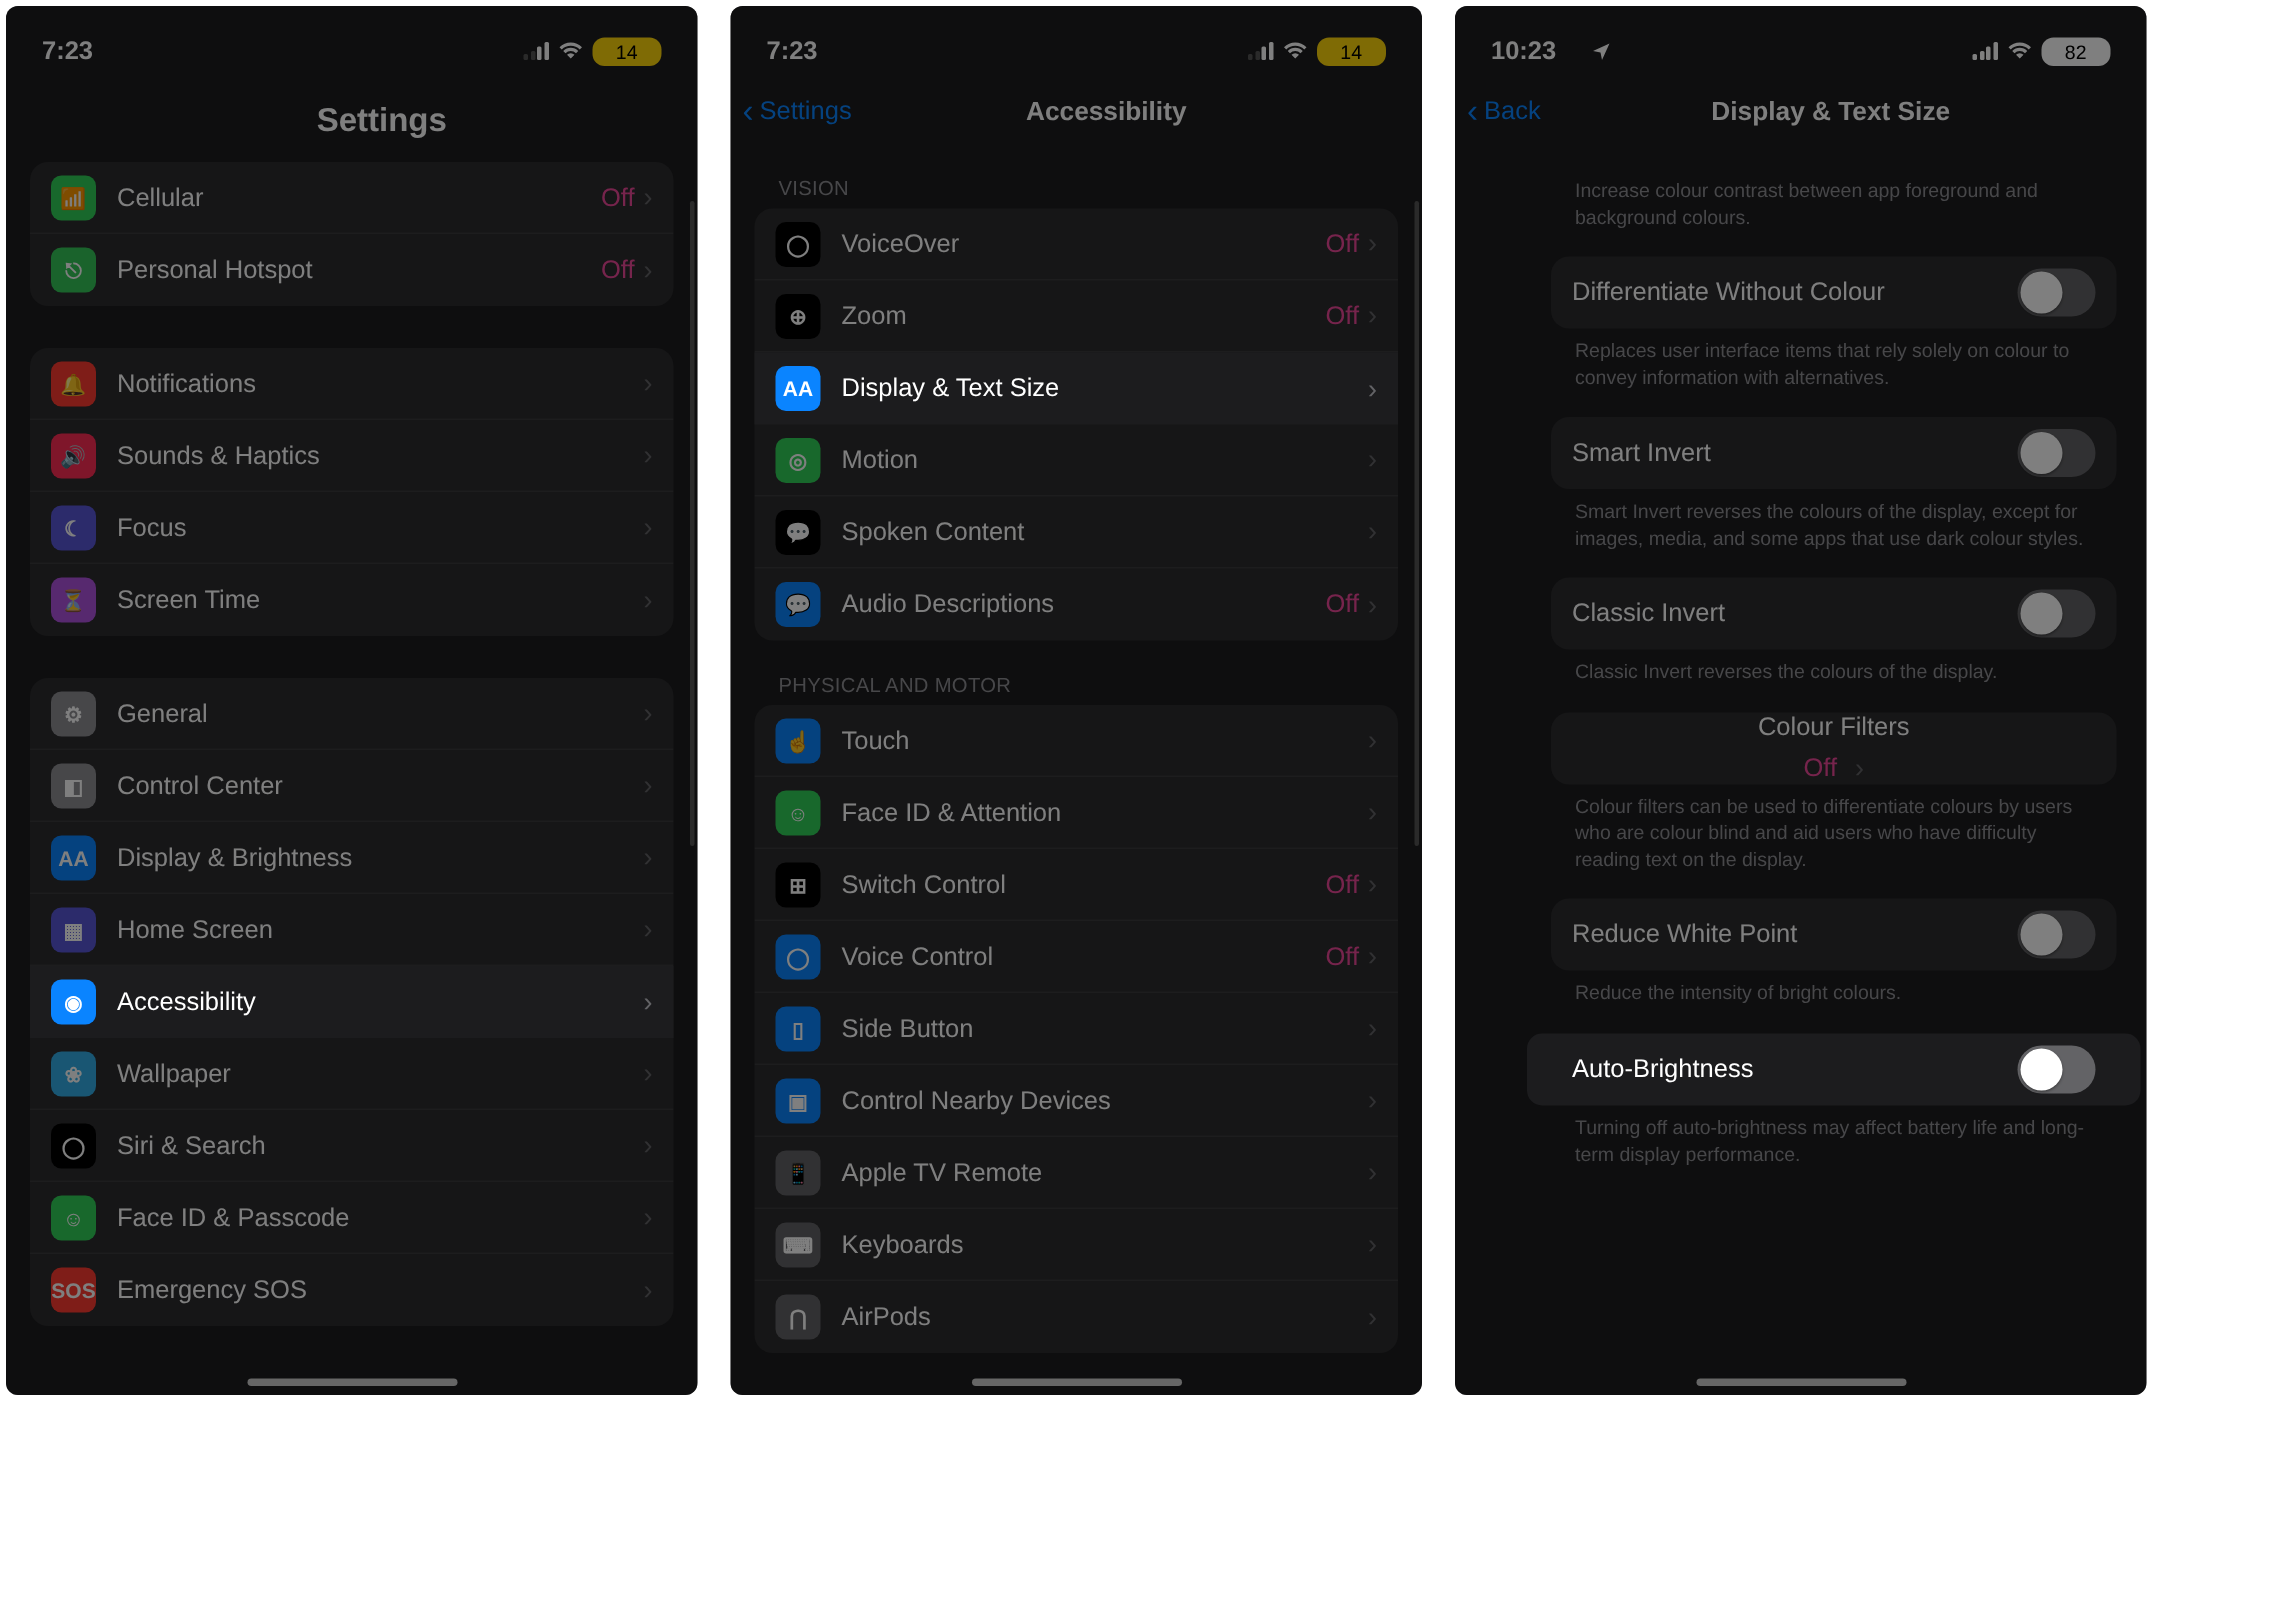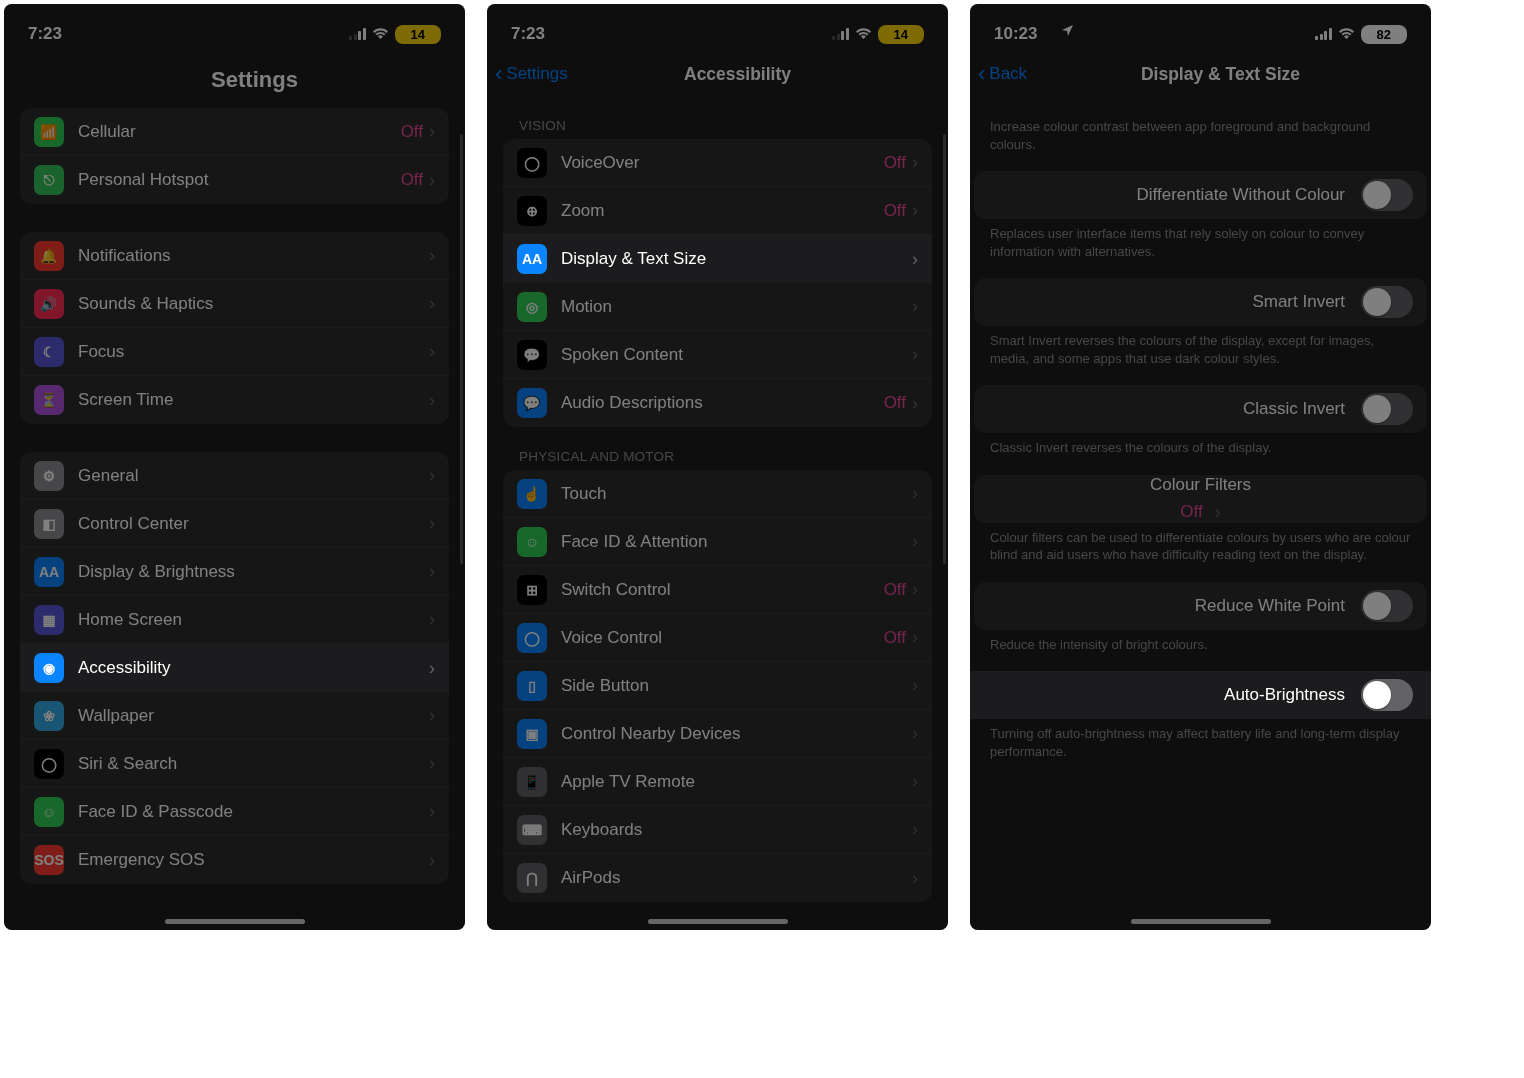--- a/index.html
+++ b/index.html
@@ -40,21 +40,21 @@
     font-weight: 600;
     color: #fff;
   }
   .status-right { display: flex; align-items: center; gap: 6px; }
   .battery-pill {
     background: #ffd60a;
     color: #000;
     border-radius: 8px;
     padding: 2px 16px;
     font-size: 13px;
-    font-weight: 700;
+    font-weight: 400;
     min-width: 28px;
     text-align: right;
   }
   .battery-pill.white { background: #fff; }
   .signal-bars {
     display: flex; align-items: flex-end; gap: 1.5px; height: 12px;
   }
   .signal-bars span { width: 3px; background:#555; border-radius:1px;}
   .signal-bars span.on { background:#fff; }
   .signal-bars span:nth-child(1){height:4px}
@@ -139,31 +139,31 @@
     border-radius: 10px;
     border-bottom: none;
     margin: 0 -16px;
     padding: 0 30px 0 30px;
     position: relative;
     z-index: 10;
   }
   .row.highlight .row-label { color:#fff; }
   .group-spacer { height: 28px; }
   
-  .s3 .content { padding: 0 4px; }
+  .s3 .content { padding: 0 20px; margin-left: 44px; }
   .footer-text {
     font-size: 13px;
     color: #8e8e93;
     padding: 6px 16px 18px 16px;
     line-height: 1.35;
   }
   .toggle-row {
     display: flex;
     align-items: center;
-    justify-content: flex-end;
+    justify-content: space-between;
     background: #2c2c2e;
     border-radius: 12px;
     padding: 0 14px;
     height: 48px;
     font-size: 17px;
     color:#fff;
     gap:16px;
   }
   .toggle-row.highlight {
     background:#1c1c1e;
@@ -504,21 +504,21 @@
           <div class="row-chevron">›</div>
         </div>
       </div>
     </div>
   <div class="home-indicator"></div>
 </div>
 
 <div class="screen s3">
   <div class="dim-overlay"></div>
   <div class="statusbar">
-    <span style="display:flex;gap:24px">
+    <span style="display:flex;align-items:center;gap:24px">
       <span>10:23</span>
       <span class="location-icon">
           <svg width="13" height="13" viewBox="0 0 13 13">
             <path d="M1 6 L12 1 L7 12 L6 7 Z" fill="#fff"></path>
           </svg>
         </span>
     </span>
     <div class="status-right">
       <span class="signal-bars">
           <span class="on"></span>

